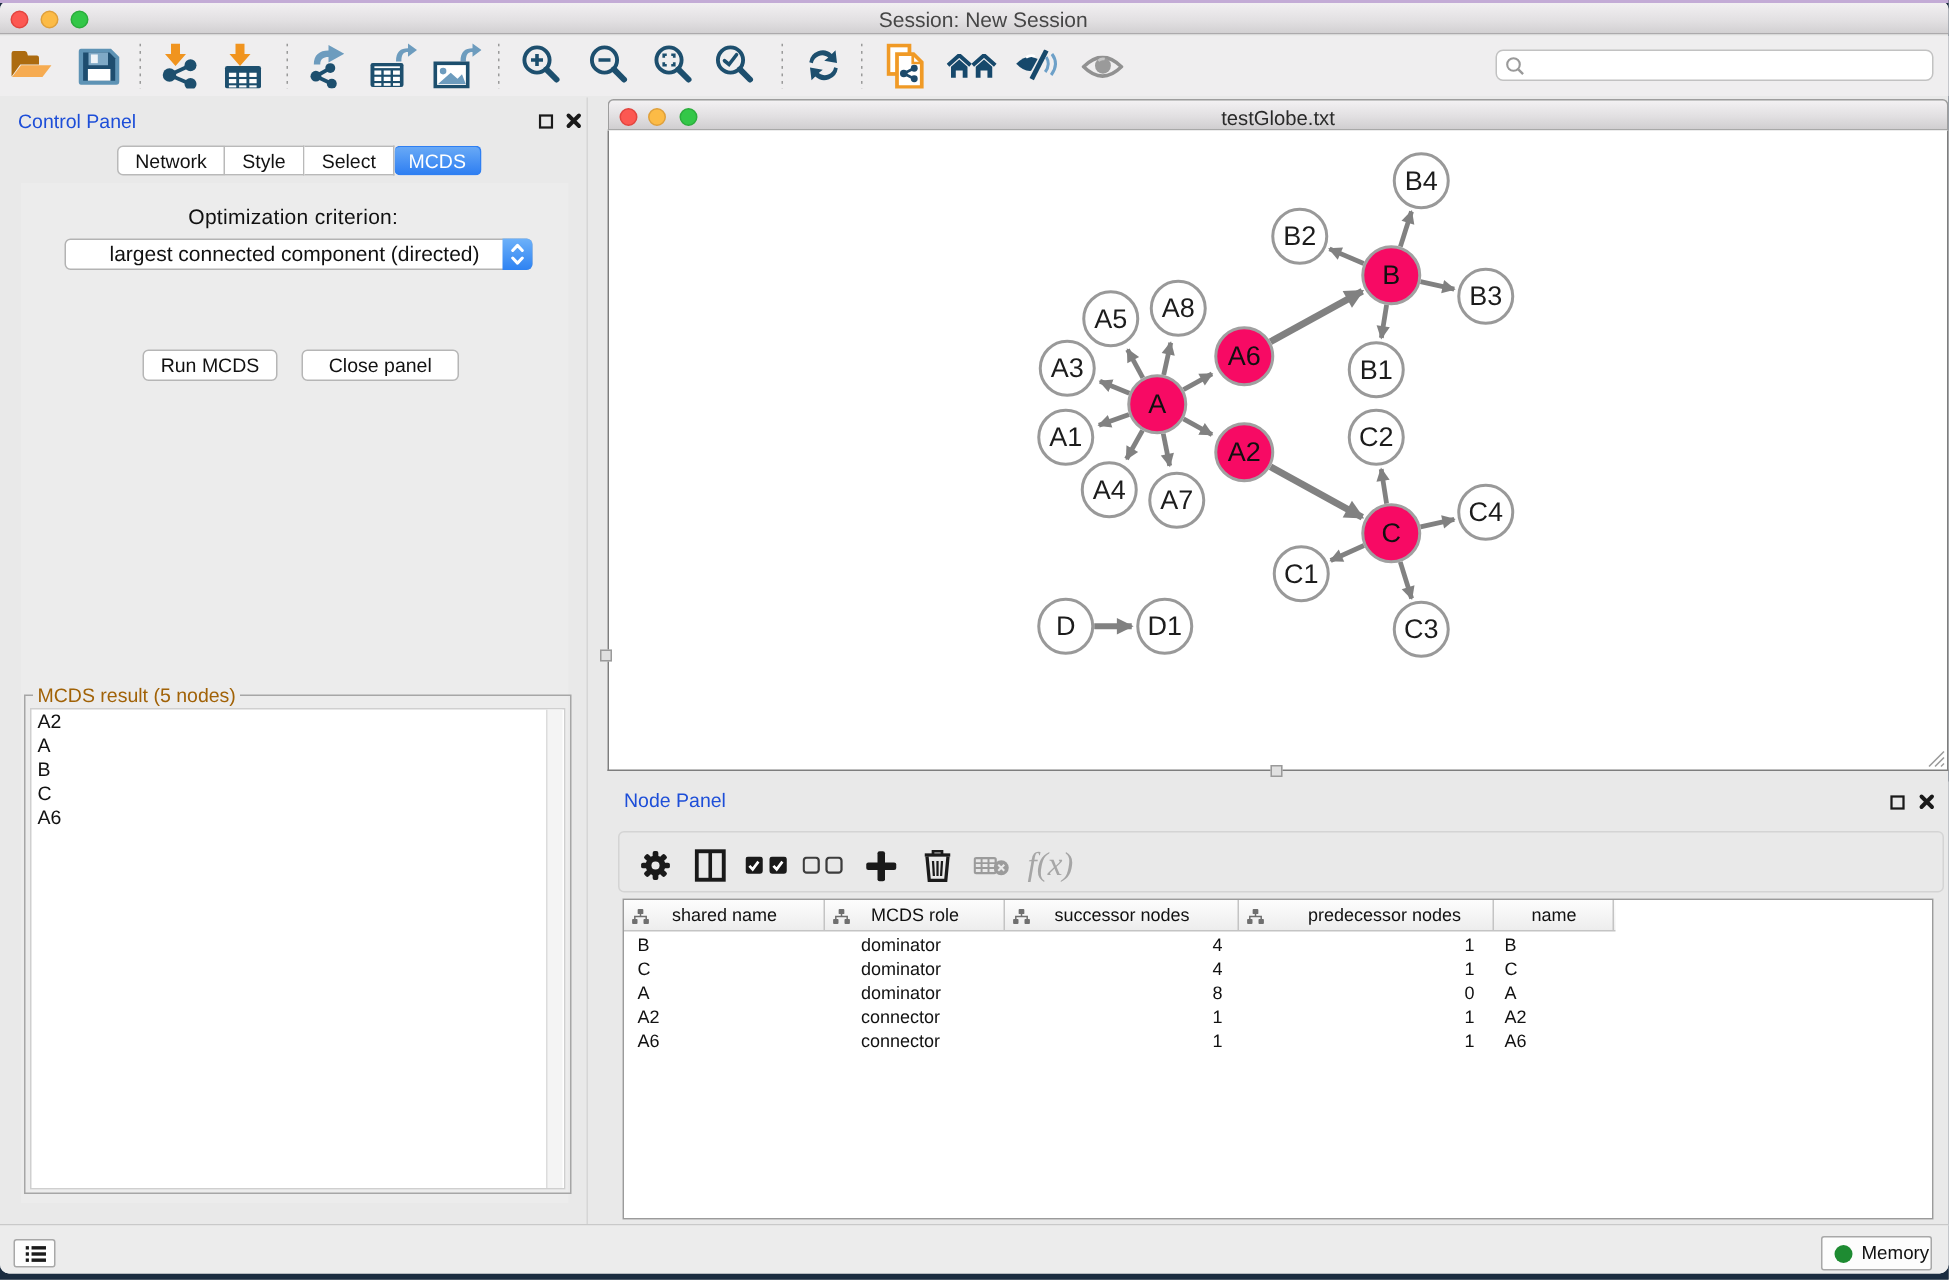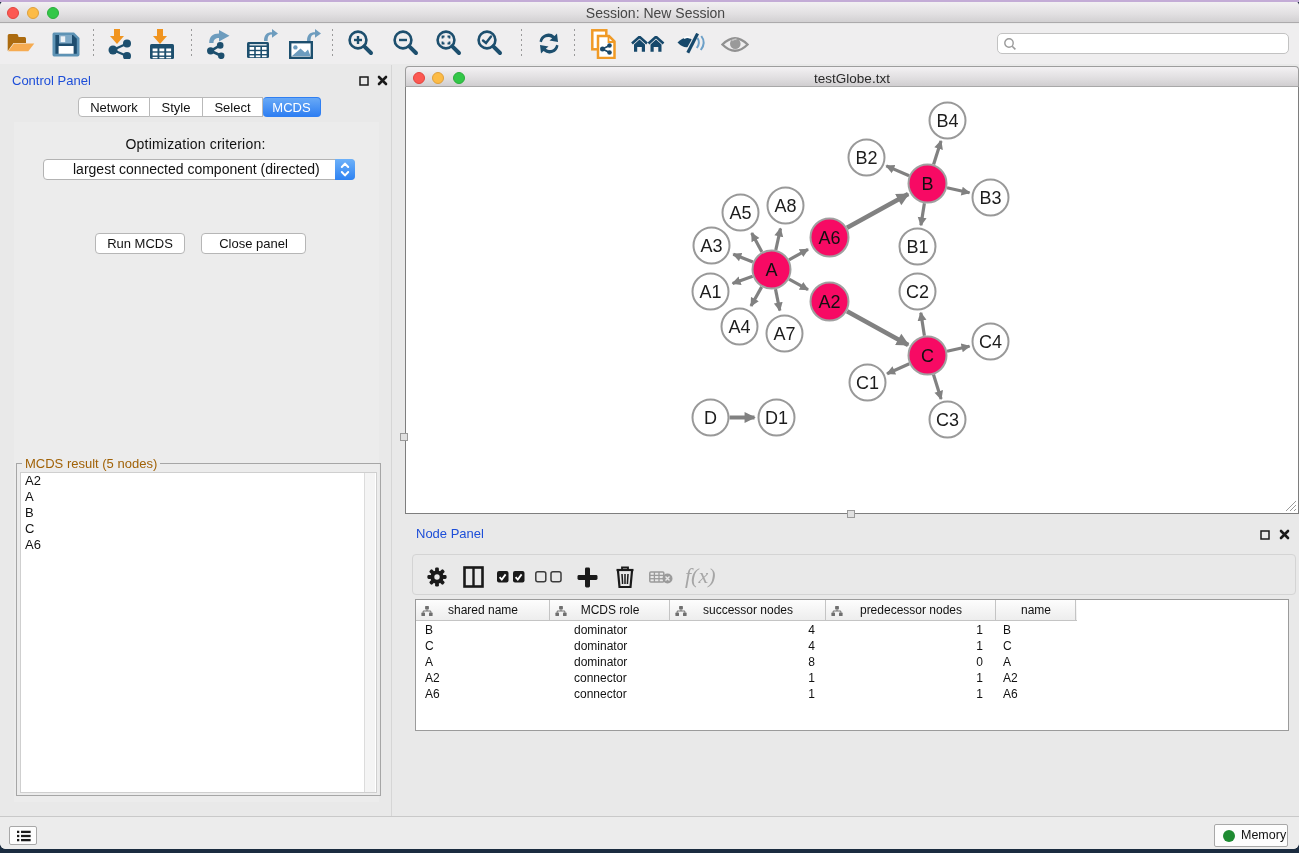--- a/index.html
+++ b/index.html
@@ -49,21 +49,21 @@
   .netwin { position:absolute; left:405px; top:64px; width:894px; height:449px; }
   .net-title { position:absolute; left:0; top:1px; width:100%; height:21px;
     background:linear-gradient(#f3f1f3,#e0dee0 60%,#d0ced0); border:1px solid #9d9d9d; border-bottom:1px solid #a8a8a8;
     border-radius:4px 4px 0 0; }
   .net-title .title { position:absolute; left:0; right:0; top:3.5px; text-align:center; font-size:13.5px; color:#2a2a2a; }
   .net-body { position:absolute; left:0; top:22px; width:894px; height:427px; background:#fff; border:1px solid #7e7e7e; border-top:none; }
   
   .tpanel { position:absolute; left:405px; top:520px; width:894px; height:296px; background:#e9e9e9; }
   .tp-toolbar { position:absolute; left:7px; top:33px; width:884px; height:41px; background:#e9e9e9;
     border:1px solid #d4d4d4; border-radius:4px; }
-  .tp-table { position:absolute; left:10px; top:78px; width:874px; height:132px; background:#fff; border:1px solid #9b9b9b; }
+  .tp-table { position:absolute; left:10px; top:78px; width:874px; height:214px; background:#fff; border:1px solid #9b9b9b; }
   .tp-header { position:absolute; left:0; top:0; width:661px; height:21px; background:linear-gradient(#fdfdfd,#ededed);
     border-bottom:1px solid #c4c4c4; font-size:12px; color:#111; }
   .hcol { position:absolute; top:0; height:20px; border-right:1px solid #c4c4c4; }
   .hcol span { position:absolute; top:3px; font-size:12px; }
   .trow { position:absolute; font-size:12px; color:#111; height:16px; line-height:16px; }
   .tp-tabs { position:absolute; left:266px; top:271px; height:21px; display:flex; }
   
   .statusbar { position:absolute; left:0; top:815px; width:1299px; height:33px; background:#ececec; border-top:1px solid #c9c9c9; border-radius:0 0 6px 6px; }
   .listbtn { position:absolute; left:9px; top:9px; width:28px; height:19px; background:#fdfdfd; border:1px solid #a8a8a8; border-radius:2px; }
   .membtn { position:absolute; right:11px; top:7px; width:74px; height:23px; background:#fdfdfd; border:1px solid #a8a8a8; border-radius:2px;
@@ -428,21 +428,21 @@
                 <g fill="#6f6f6f">
                   <rect x="4.1" y="1" width="3.8" height="3.4" rx="0.6"></rect>
                   <rect x="0.4" y="7.6" width="3.6" height="3.4" rx="0.6"></rect>
                   <rect x="8" y="7.6" width="3.6" height="3.4" rx="0.6"></rect>
                 </g>
                 <g fill="none" stroke="#6f6f6f" stroke-width="1">
                   <path d="M6,4.4 L6,6 M2.2,7.6 L2.2,6 L9.8,6 L9.8,7.6"></path>
                 </g>
               </svg></div>
         <div class="hcol" style="left:410px;width:170px;">
-              <span style="left:0;width:170px;text-align:center;">predecessor nodes</span>
+              <span style="left:12px;width:170px;text-align:center;">predecessor nodes</span>
             </div>
         <div style="position:absolute;left:415px;top:5px;"><svg width="12" height="12" viewBox="0 0 12 12">
                 <g fill="#6f6f6f">
                   <rect x="4.1" y="1" width="3.8" height="3.4" rx="0.6"></rect>
                   <rect x="0.4" y="7.6" width="3.6" height="3.4" rx="0.6"></rect>
                   <rect x="8" y="7.6" width="3.6" height="3.4" rx="0.6"></rect>
                 </g>
                 <g fill="none" stroke="#6f6f6f" stroke-width="1">
                   <path d="M6,4.4 L6,6 M2.2,7.6 L2.2,6 L9.8,6 L9.8,7.6"></path>
                 </g>

